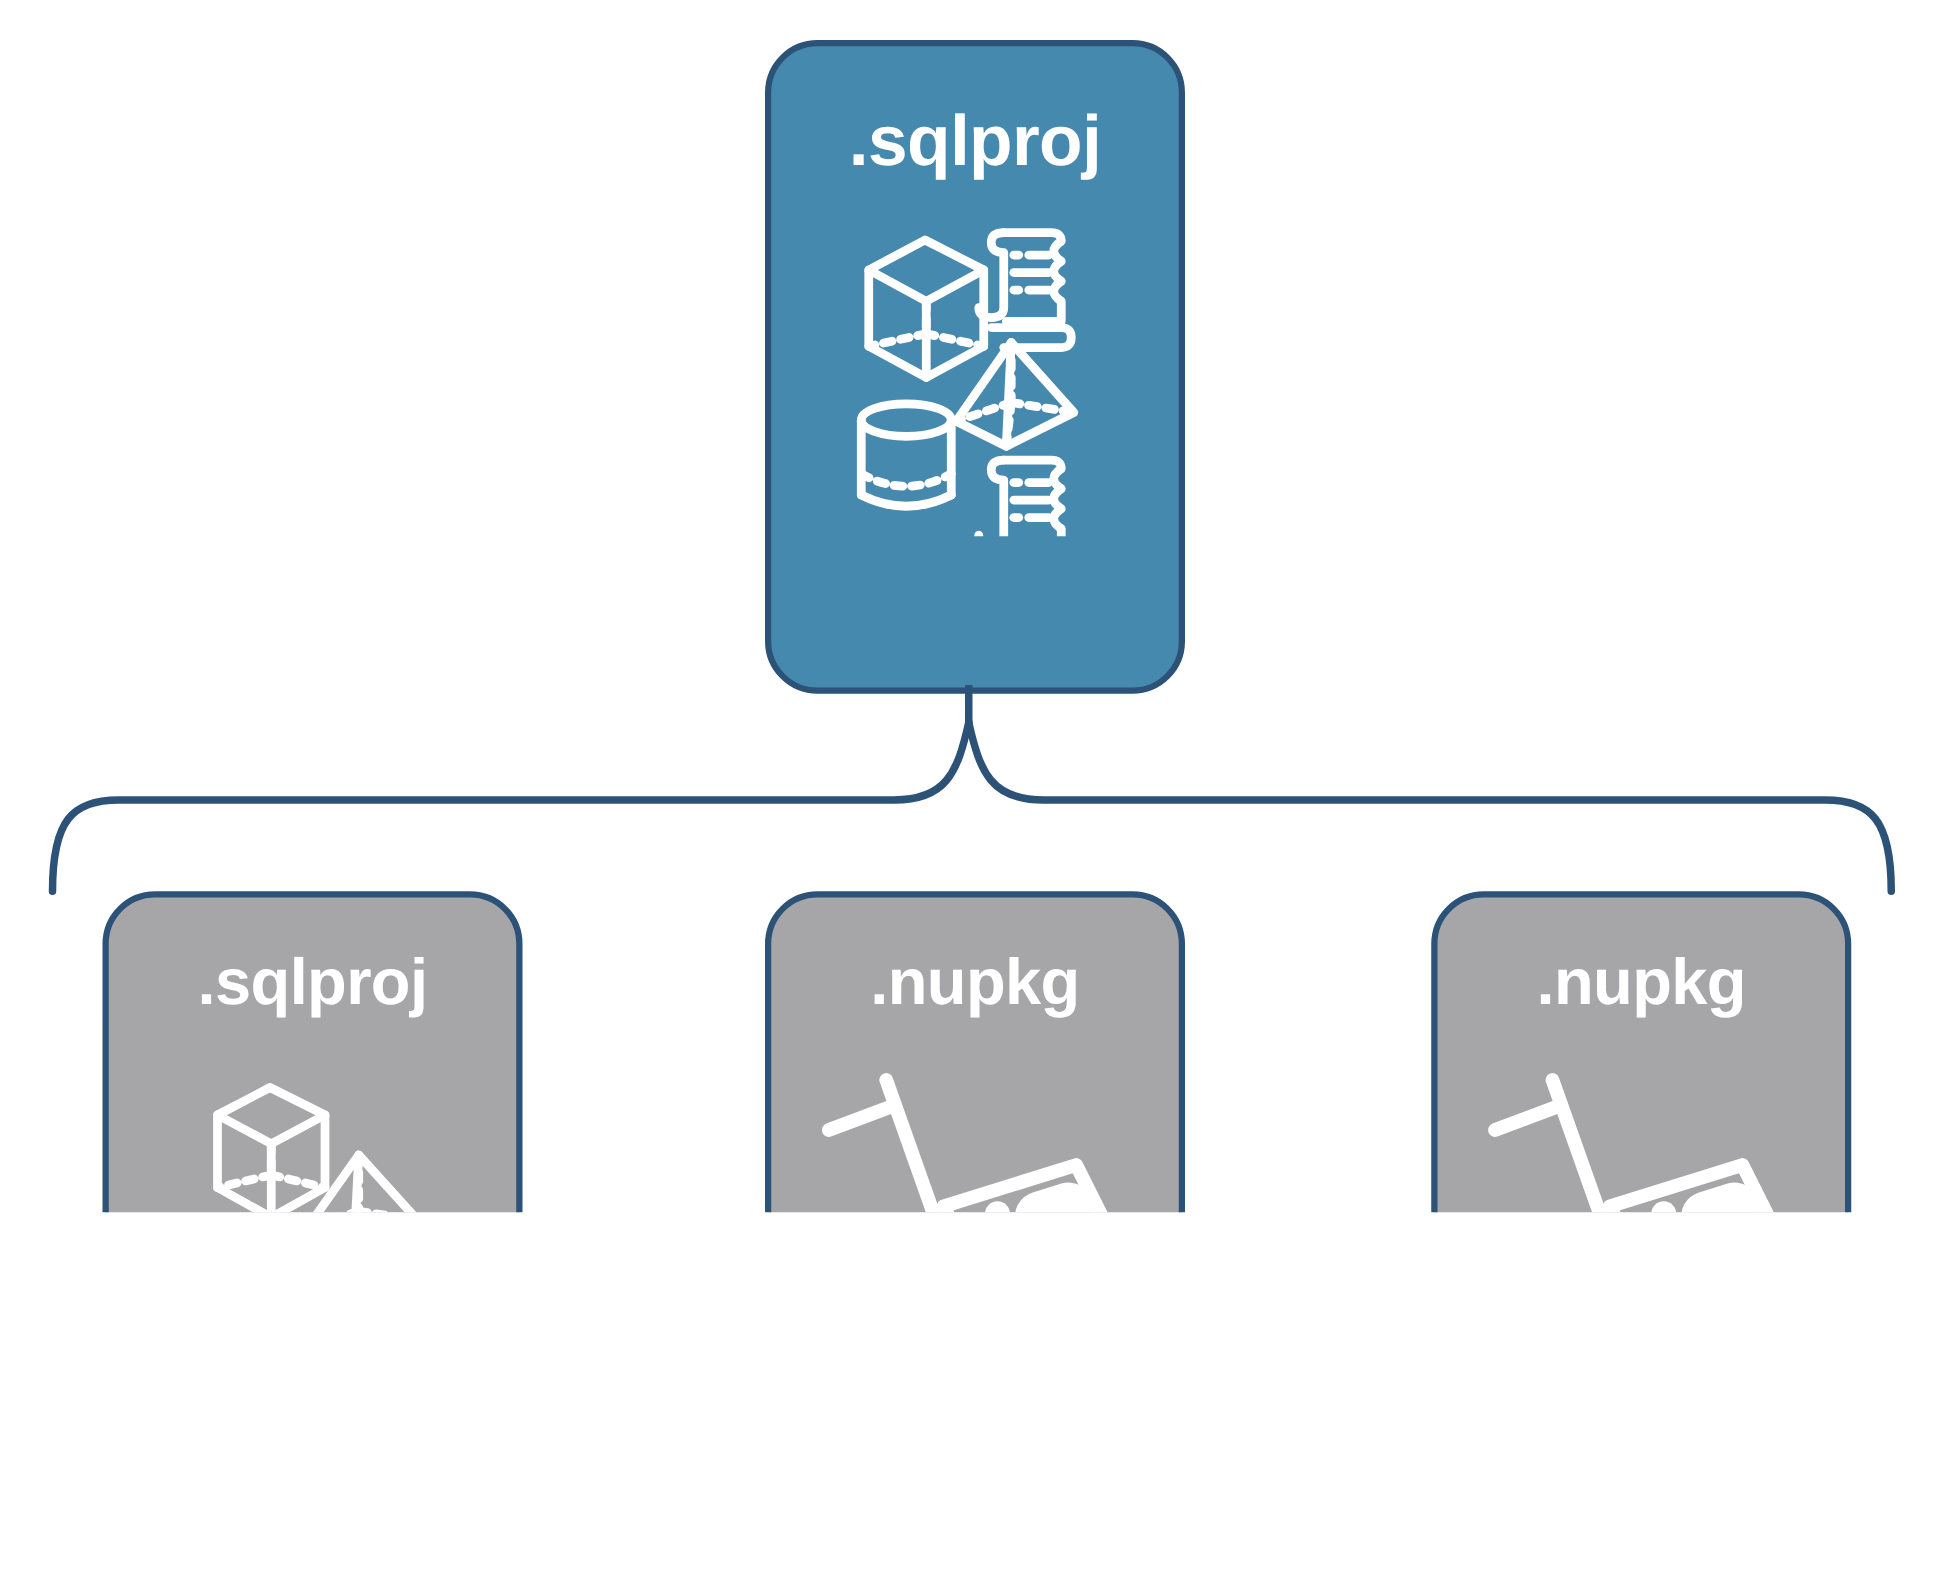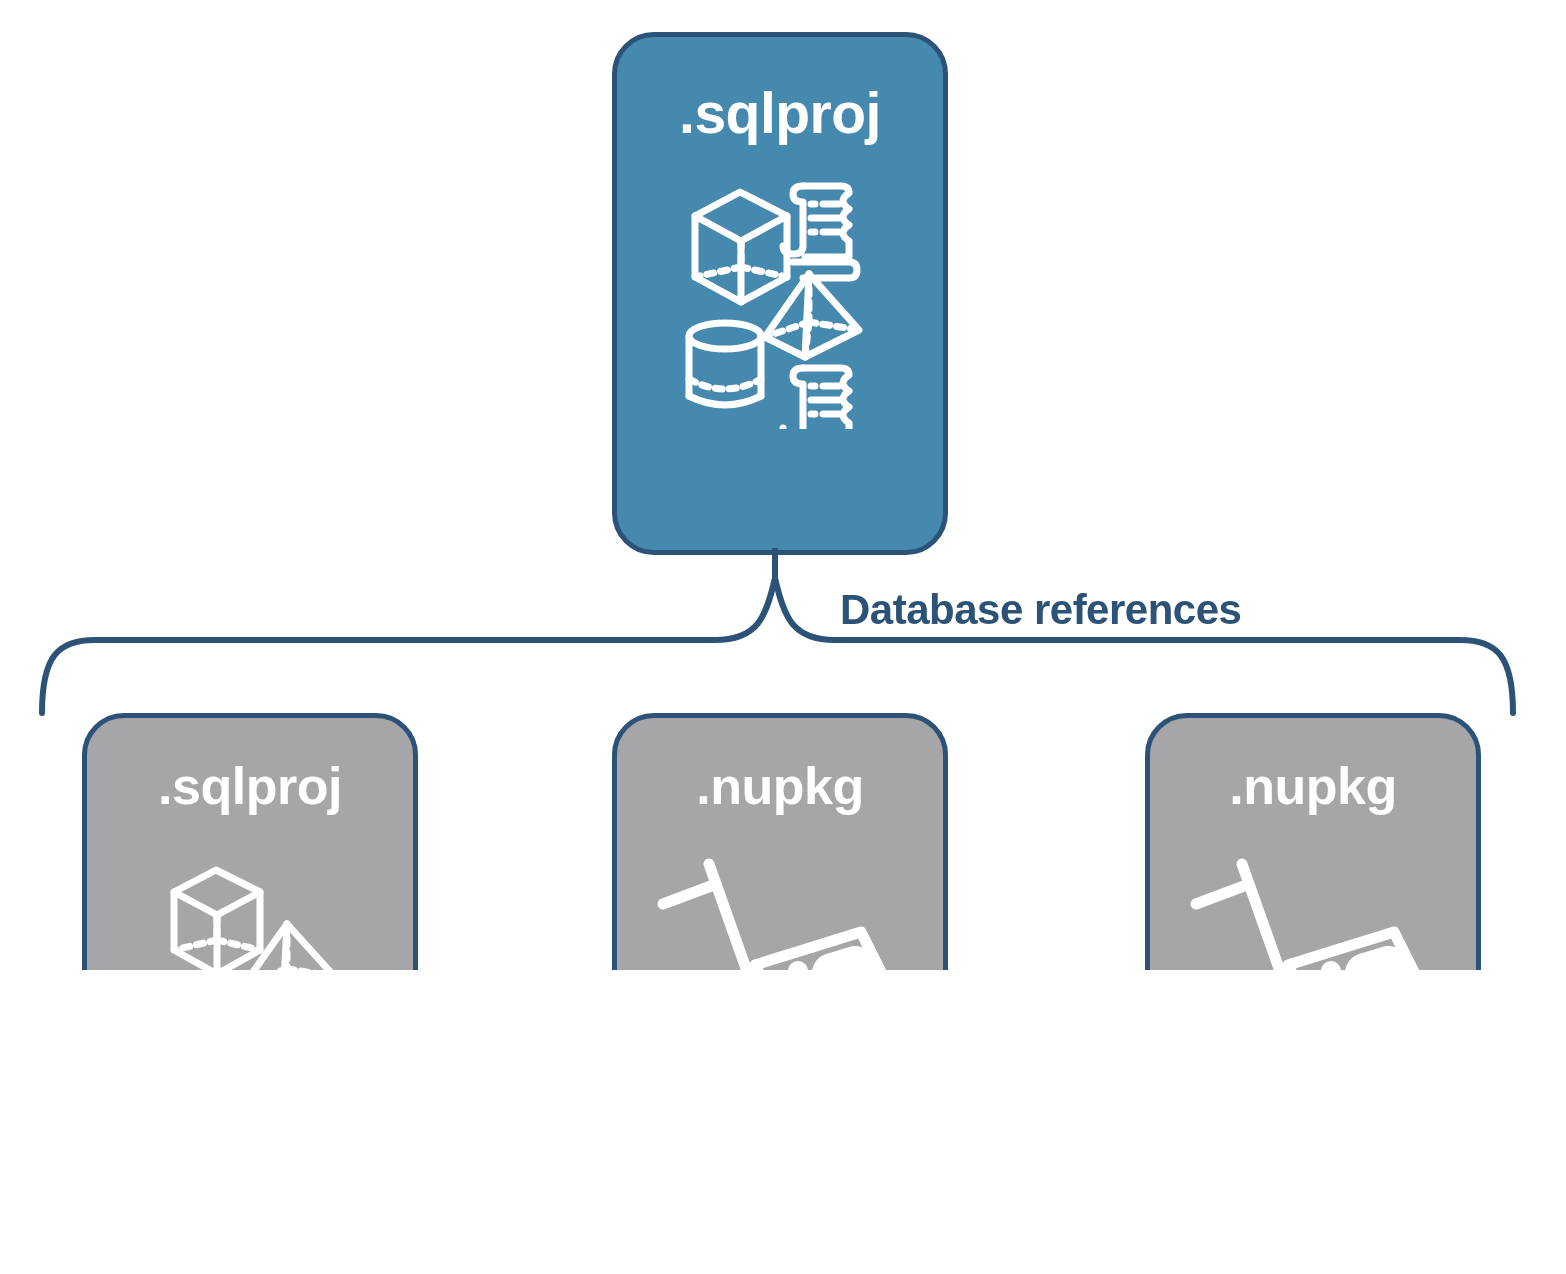--- a/index.html
+++ b/index.html
@@ -183,21 +183,20 @@
                L 95 92
                C 58 92, 42 108, 42 165"></path>
 
       <path d="M775 30
                C 784 70, 793 92, 835 92
                L 1460 92
                C 1497 92, 1513 108, 1513 165"></path>
     </g>
   </svg>
 
-  <div id="brace-label">Database references</div>
 
   <div class="card secondary" id="card-ref-0">
     <div class="card-title">.sqlproj</div>
     <div class="card-icon">
       <svg width="200" height="230" viewBox="0 0 200 230">
         <g fill="none" stroke="#ffffff" stroke-width="7" stroke-linejoin="round" stroke-linecap="round">
           <g>
             <path d="M24 40 L66 18 L110 40 L110 98 L67 122 L24 98 Z"></path>
             <path d="M24 40 L67 63 L110 40"></path>
             <path d="M67 63 L67 122"></path>

